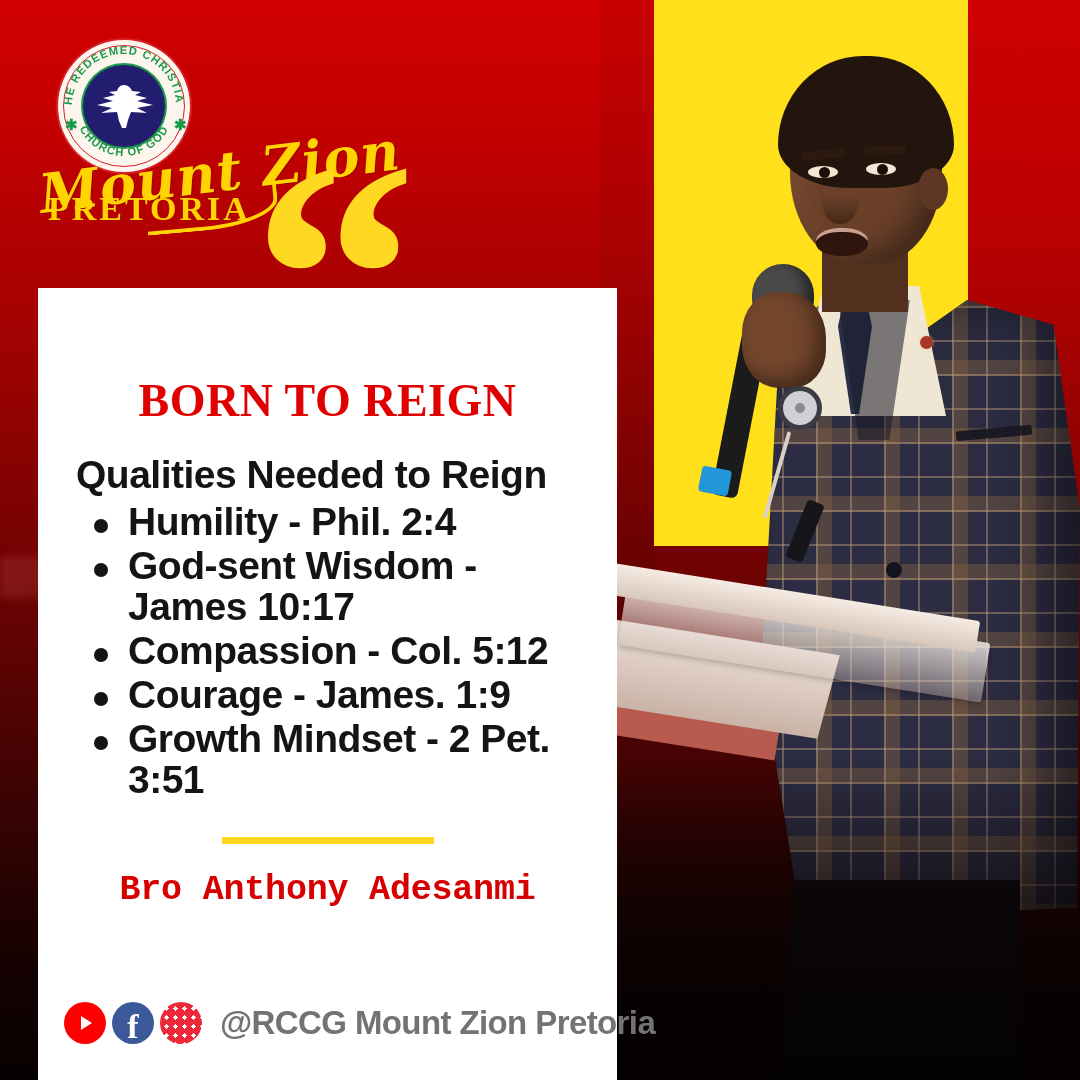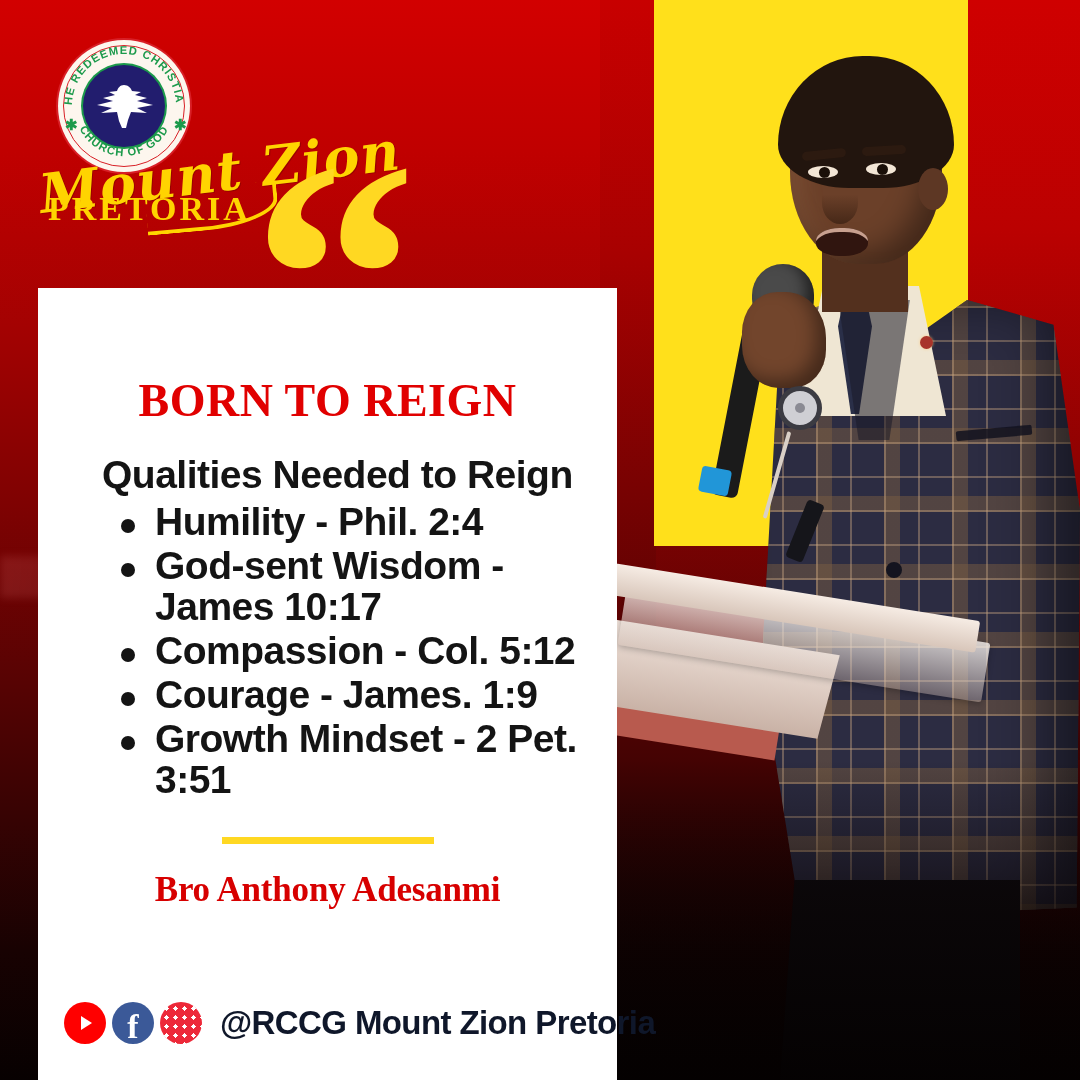--- a/index.html
+++ b/index.html
@@ -497,27 +497,27 @@
     text-align: center;
     margin: 0 0 26px 0;
   }
   .card-subtitle {
     font-family: "Liberation Sans", sans-serif;
     font-weight: bold;
     font-size: 39px;
     color: #141414;
     margin: 0 0 4px 0;
     align-self: flex-start;
-    padding-left: 64px;
+    padding-left: 38px;
     letter-spacing: -0.5px;
   }
   .bullet-list {
     list-style: none;
     margin: 0;
-    padding: 0 18px 0 75px;
+    padding: 0 18px 0 48px;
     width: 100%;
     box-sizing: border-box;
   }
   .bullet-item {
     position: relative;
     font-family: "Liberation Sans", sans-serif;
     font-weight: bold;
     font-size: 39px;
     line-height: 1.07;
     color: #141414;
@@ -535,21 +535,21 @@
     background: #141414;
     border-radius: 50%;
   }
   .divider {
     width: 212px;
     height: 7px;
     background: #FFD822;
     margin: 34px 0 26px 0;
   }
   .speaker {
-    font-family: Liberation Serif, serif;
+    font-family: Liberation Mono, monospace;
     font-weight: bold;
     font-size: 35px;
     color: #D70000;
     letter-spacing: -0.2px;
     text-align: center;
   }
   .social-row {
     position: absolute;
     left: 26px;
     bottom: 36px;
@@ -587,21 +587,21 @@
     font-family: "Liberation Serif", serif;
     font-weight: bold;
     font-size: 34px;
     line-height: 1;
     margin-top: 7px;
   }
   .handle {
     font-family: "Liberation Sans", sans-serif;
     font-weight: bold;
     font-size: 33px;
-    color: #0f172a;
+    color: #737373;
     margin-left: 12px;
     letter-spacing: -0.6px;
     white-space: nowrap;
   }
 </style>
 </head>
 <body>
 
 <div id="poster">
 

